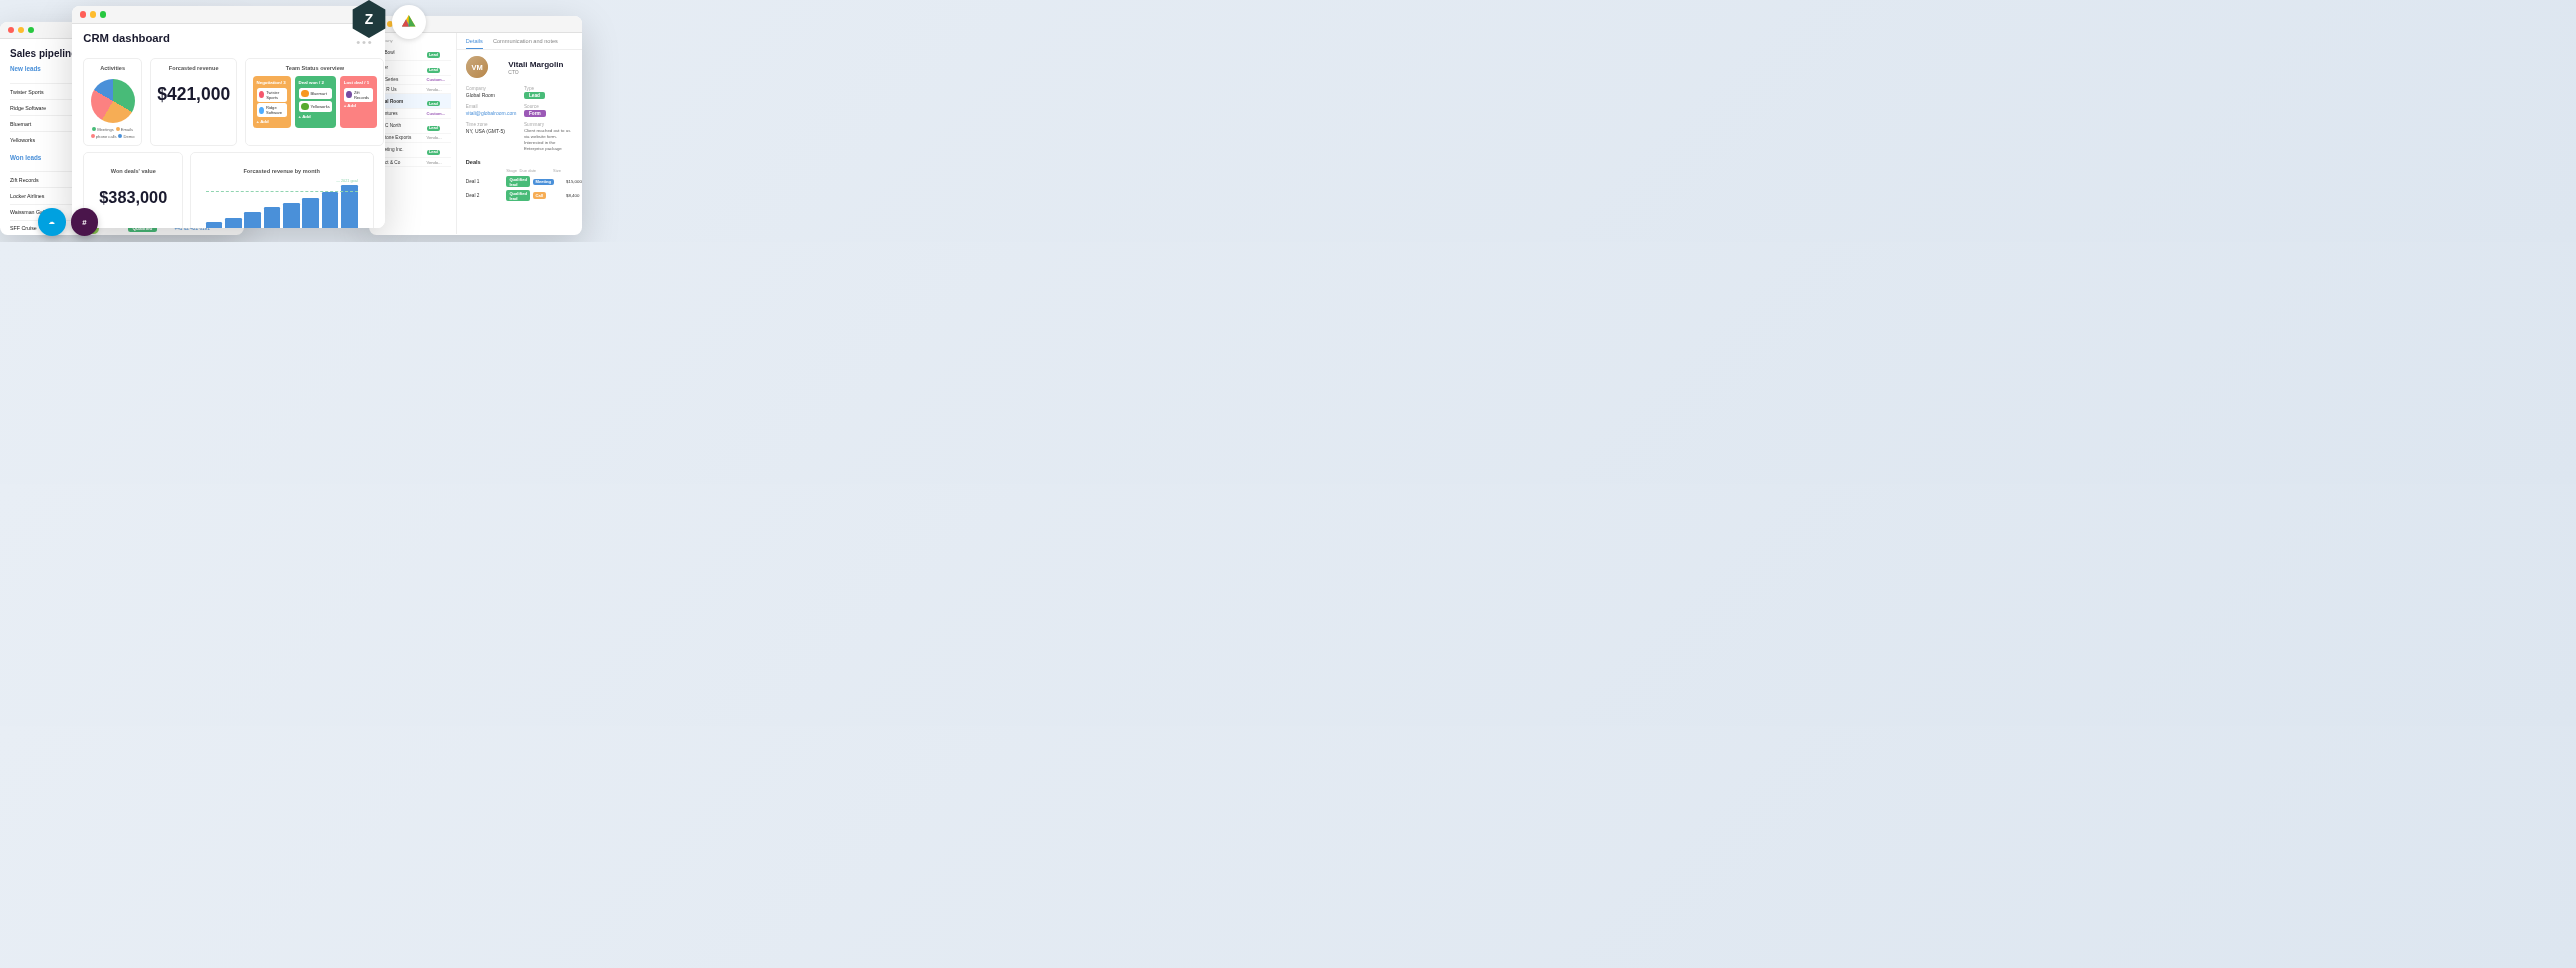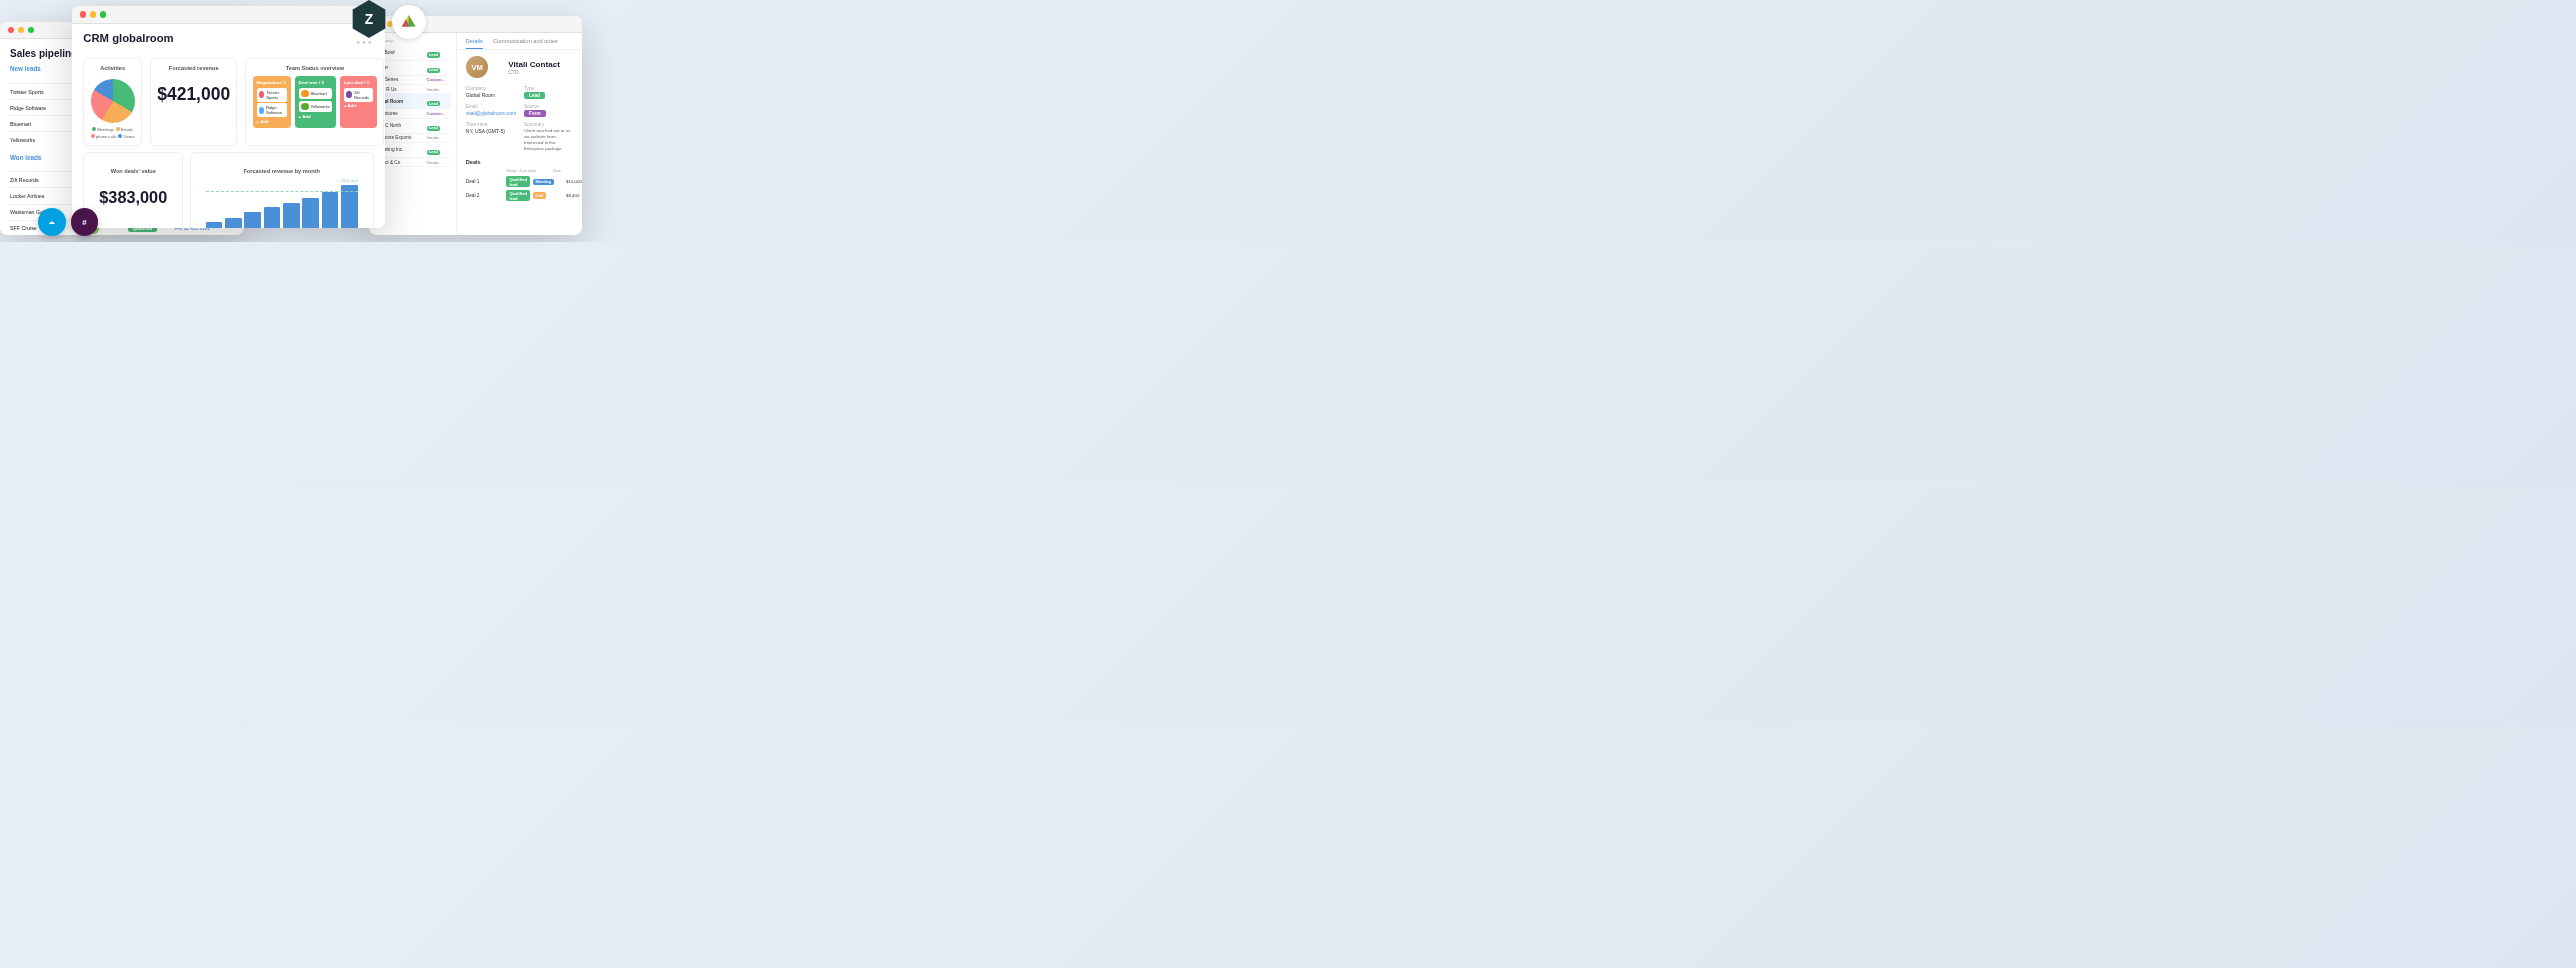--- a/index.html
+++ b/index.html
@@ -548,21 +548,21 @@
 </div>
 
 <div class="window crm-window">
   <div class="window-bar">
     <span class="dot dot-red"></span>
     <span class="dot dot-yellow"></span>
     <span class="dot dot-green"></span>
   </div>
   <div class="crm-content">
     <div style="display:flex;justify-content:space-between;align-items:center;margin-bottom:6.3px;">
-      <div class="crm-title">CRM globalroom</div>
+      <div class="crm-title">CRM dashboard</div>
       <div style="font-size:11.3px;color:#ccc;letter-spacing:1.9px;">•••</div>
     </div>
 
     <div class="crm-grid">
 
       <div class="crm-card">
         <div class="crm-card-title">Activities</div>
         <div class="pie-container">
           <div class="activities-pie"></div>
           <div class="legend">
@@ -728,21 +728,21 @@
       <div class="detail-tabs">
         <div class="detail-tab active">Details</div>
         <div class="detail-tab">Communication and notes</div>
       </div>
       <div class="detail-body">
         <div class="contact-header">
           <div class="contact-avatar">
             <div style="width:22.5px;height:22.5px;border-radius:50%;background:linear-gradient(135deg,#c9a87c,#b8874a);display:flex;align-items:center;justify-content:center;color:#fff;font-size:7.5px;font-weight:700;">VM</div>
           </div>
           <div>
-            <div class="contact-name">Vitali Contact</div>
+            <div class="contact-name">Vitali Margolin</div>
             <div class="contact-role">CTO</div>
           </div>
         </div>
 
         <div class="detail-grid">
           <div>
             <div class="detail-label">Company</div>
             <div class="detail-value">Global Room</div>
           </div>
           <div>

